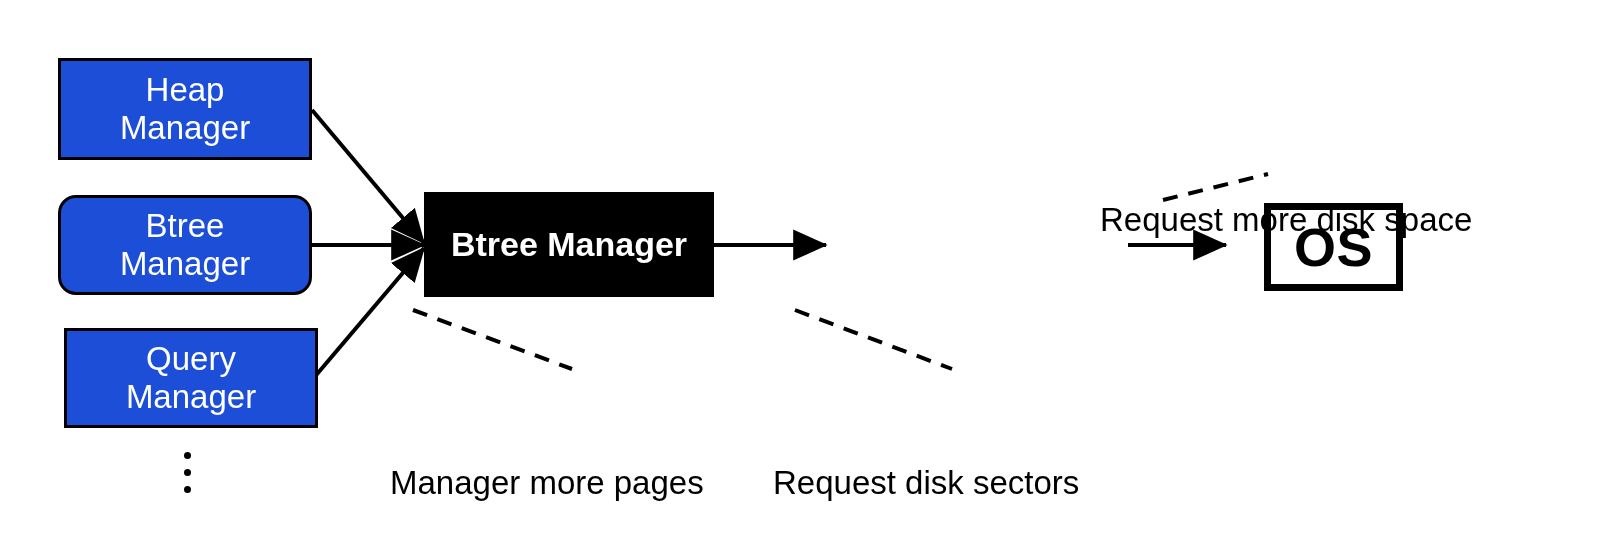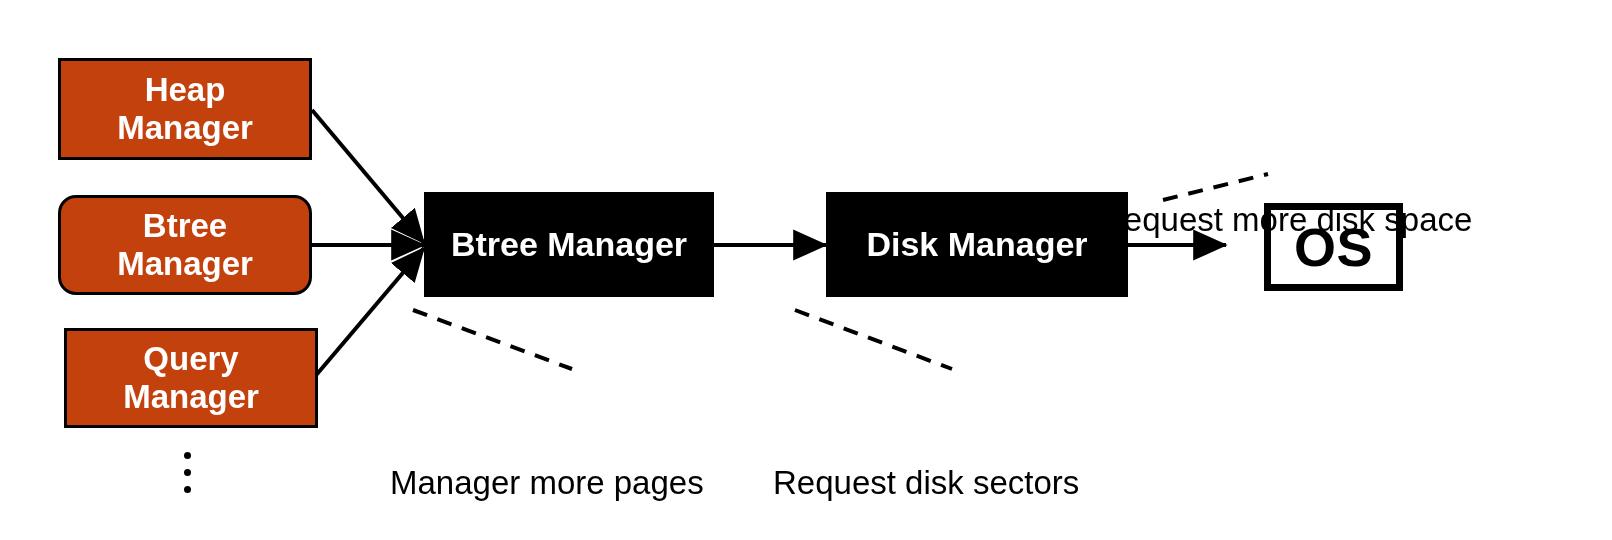--- a/index.html
+++ b/index.html
@@ -28,25 +28,25 @@
   .node {
     position: absolute;
     box-sizing: border-box;
     display: flex;
     align-items: center;
     justify-content: center;
     text-align: center;
     line-height: 1.16;
   }
   .node-gray {
-    background: #c2410c;
+    background: #1d4ed8;
     border: 3px solid #000000;
     color: #ffffff;
     font-size: 33px;
-    font-weight: 700;
+    font-weight: 400;
   }
   .node-black {
     background: #000000;
     border: none;
     color: #ffffff;
     font-size: 34px;
     font-weight: bold;
   }
   .node-outline {
     background: #ffffff;
@@ -133,23 +133,20 @@
   <div class="ellipsis" style="left:184px; top:452px;">
     <span></span>
     <span></span>
     <span></span>
   </div>
 
   <div class="node node-black" style="left:424px; top:192px; width:290px; height:105px;">
     <span class="node-label">Btree Manager</span>
   </div>
 
-  <div class="node node-black" style="left:826px; top:192px; width:302px; height:105px;">
-    <span class="node-label">Disk Manager</span>
-  </div>
 
   <div class="node node-outline" style="left:1264px; top:203px; width:139px; height:88px;">
     <span class="node-label">OS</span>
   </div>
 
   <div class="callout" style="left:390px; top:378px;">
     <div>Manager more pages</div>
     
   </div>
 

